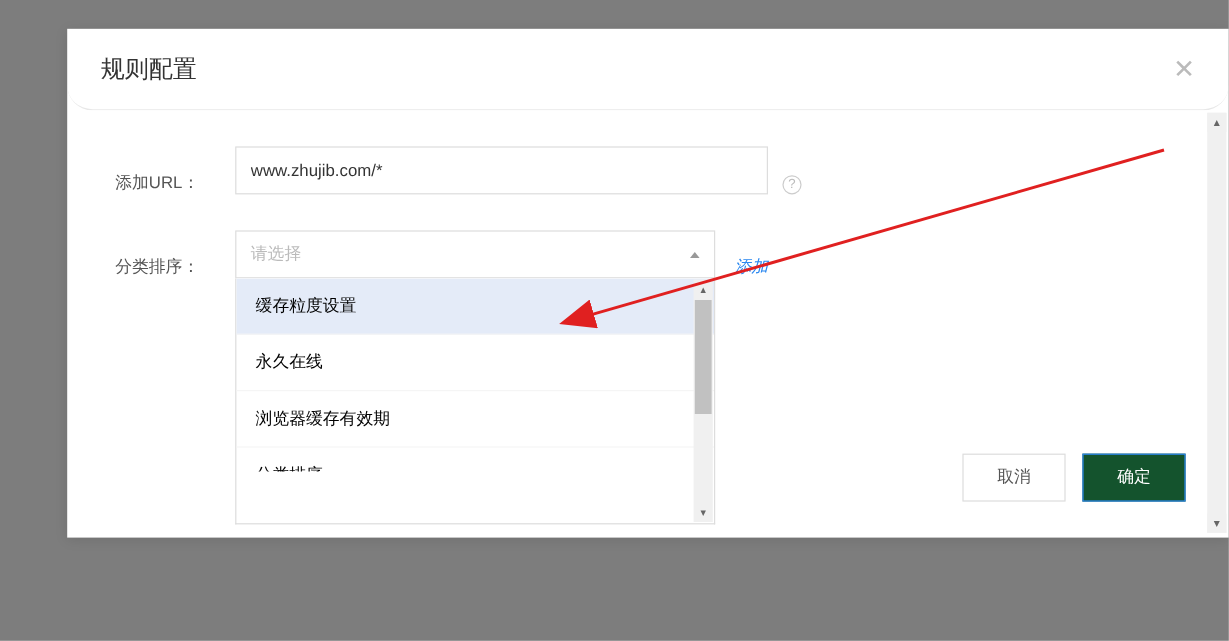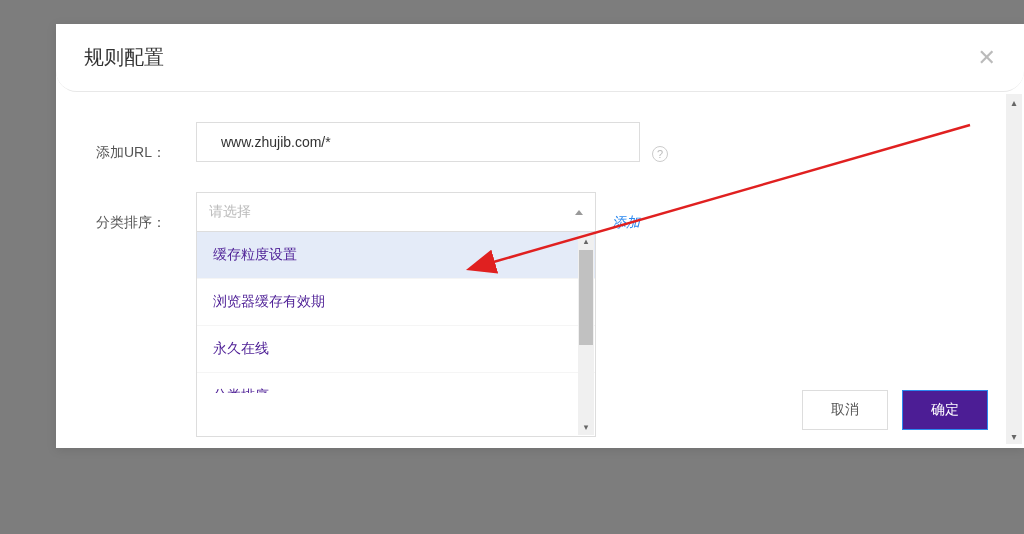--- a/index.html
+++ b/index.html
@@ -81,21 +81,21 @@
     }
     .form-label {
       width: 100px;
       text-align: left;
       color: #555;
       font-size: 14px;
     }
     .form-input {
       width: 444px;
       height: 40px;
-      padding: 0 24px;
+      padding: 0 12px;
       border: 1px solid #ddd;
       font-size: 14px;
       color: #333;
       outline: none;
     }
     .help-icon {
       margin-left: 12px;
       width: 16px;
       height: 16px;
       border: 1px solid #ccc;
@@ -153,21 +153,21 @@
       z-index: 10;
     }
     .dropdown-inner {
       height: 205px;
       overflow-y: hidden;
       position: relative;
     }
     .dropdown-item {
       padding: 14px 16px;
       font-size: 14px;
-      color: #4c1d95;
+      color: #000000;
       cursor: pointer;
       border-bottom: 1px solid #f5f5f5;
     }
     .dropdown-item.highlighted {
       background: #e4ebf8;
     }
     .dropdown-item:last-child {
       border-bottom: none;
       padding-top: 14px;
       padding-bottom: 0;
@@ -198,35 +198,35 @@
       display: flex;
       align-items: center;
       justify-content: center;
       font-size: 9px;
       color: #666;
     }
     .dropdown-scroll-up { top: 0; }
     .dropdown-scroll-down { bottom: 0; }
     .modal-footer {
       position: absolute;
-      bottom: 16px;
+      bottom: 28px;
       right: 36px;
       display: flex;
       gap: 14px;
     }
     .btn {
       padding: 10px 28px;
       font-size: 14px;
       border: 1px solid #ddd;
       background: #fff;
       cursor: pointer;
       color: #555;
     }
     .btn-primary {
-      background: #4c1d95;
+      background: #14532d;
       border-color: #2b88f0;
       color: #fff;
     }
     .arrow-annotation {
       position: absolute;
       pointer-events: none;
       z-index: 20;
     }
   </style>
 </head>
@@ -249,22 +249,22 @@
     <div class="form-row">
       <div class="form-label">分类排序：</div>
       <div class="select-wrapper">
         <div class="select-display">
           <span class="select-placeholder">请选择</span>
           <span class="chevron"></span>
         </div>
         <div class="dropdown">
           <div class="dropdown-inner">
             <div class="dropdown-item highlighted">缓存粒度设置</div>
+            <div class="dropdown-item">永久在线</div>
             <div class="dropdown-item">浏览器缓存有效期</div>
-            <div class="dropdown-item">永久在线</div>
             <div class="dropdown-item">分类排序</div>
           </div>
           <div class="dropdown-scrollbar">
             <div class="dropdown-scroll-up">▴</div>
             <div class="dropdown-scroll-thumb"></div>
             <div class="dropdown-scroll-down">▾</div>
           </div>
         </div>
       </div>
       <span class="add-link">添加</span>

